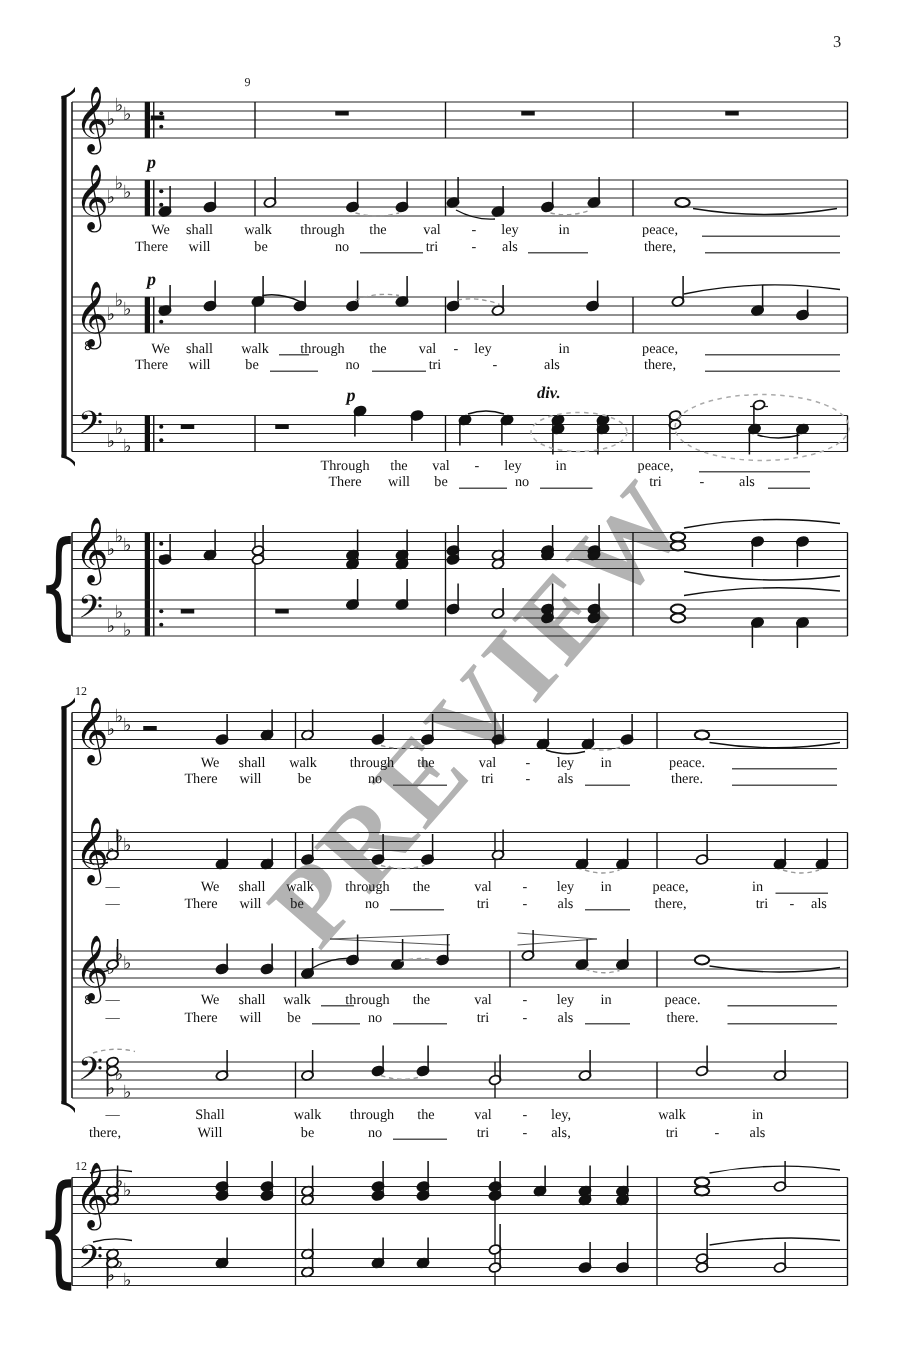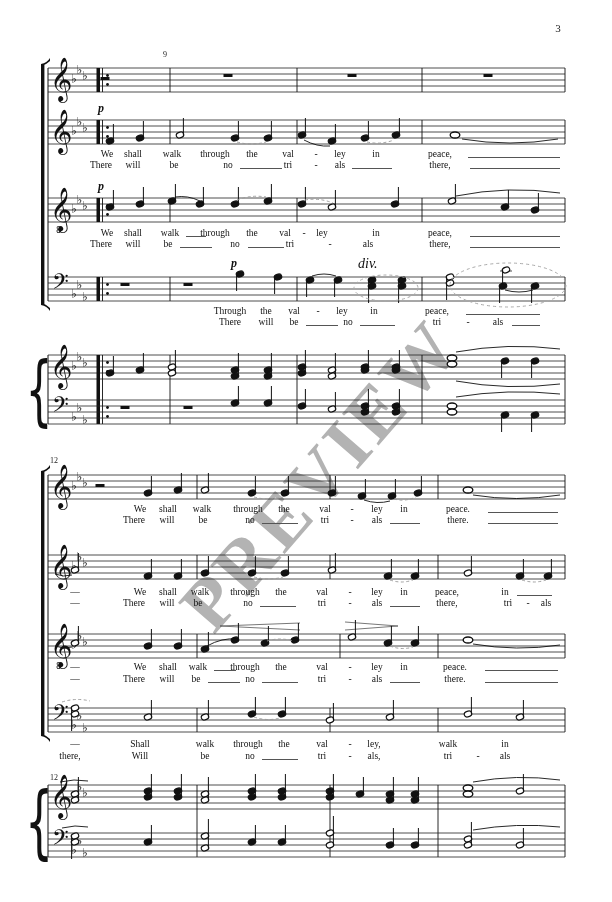--- a/index.html
+++ b/index.html
@@ -12,21 +12,21 @@
         transform:rotate(-49deg);
         font-family:"Liberation Serif",serif;font-weight:bold;font-size:74px;
         letter-spacing:4px;color:#b3b3b3;z-index:1;user-select:none;}
   #score{position:absolute;left:0;top:0;z-index:2;}
   .overlay{position:absolute;left:0;top:0;width:612px;height:902px;z-index:3;pointer-events:none;}
   .lyr{position:absolute;width:64px;margin-left:-32px;text-align:center;
         font-size:9.5px;line-height:10px;color:#111;white-space:nowrap;}
   .ext{position:absolute;border-top:1px solid #555;height:0;}
   .lab-measure{position:absolute;font-size:8px;color:#222;}
   .lab-dyn{position:absolute;font-size:12px;font-style:italic;font-weight:bold;color:#111;}
-  .lab-div{position:absolute;font-size:14px;font-style:italic;color:#111;}
+  .lab-div{position:absolute;font-size:11px;font-style:italic;color:#111;font-weight:bold;}
 </style>
 </head>
 <body>
 
 <div class="page">
   <div class="watermark">PREVIEW</div>
   <span class="page-number">3</span>
   <svg id="score" width="612" height="902" viewBox="0 0 612 902">
       <line x1="48" y1="68" x2="48" y2="301" stroke="#111" stroke-width="1"></line>
       <line x1="48" y1="355" x2="48" y2="424" stroke="#111" stroke-width="1"></line>

